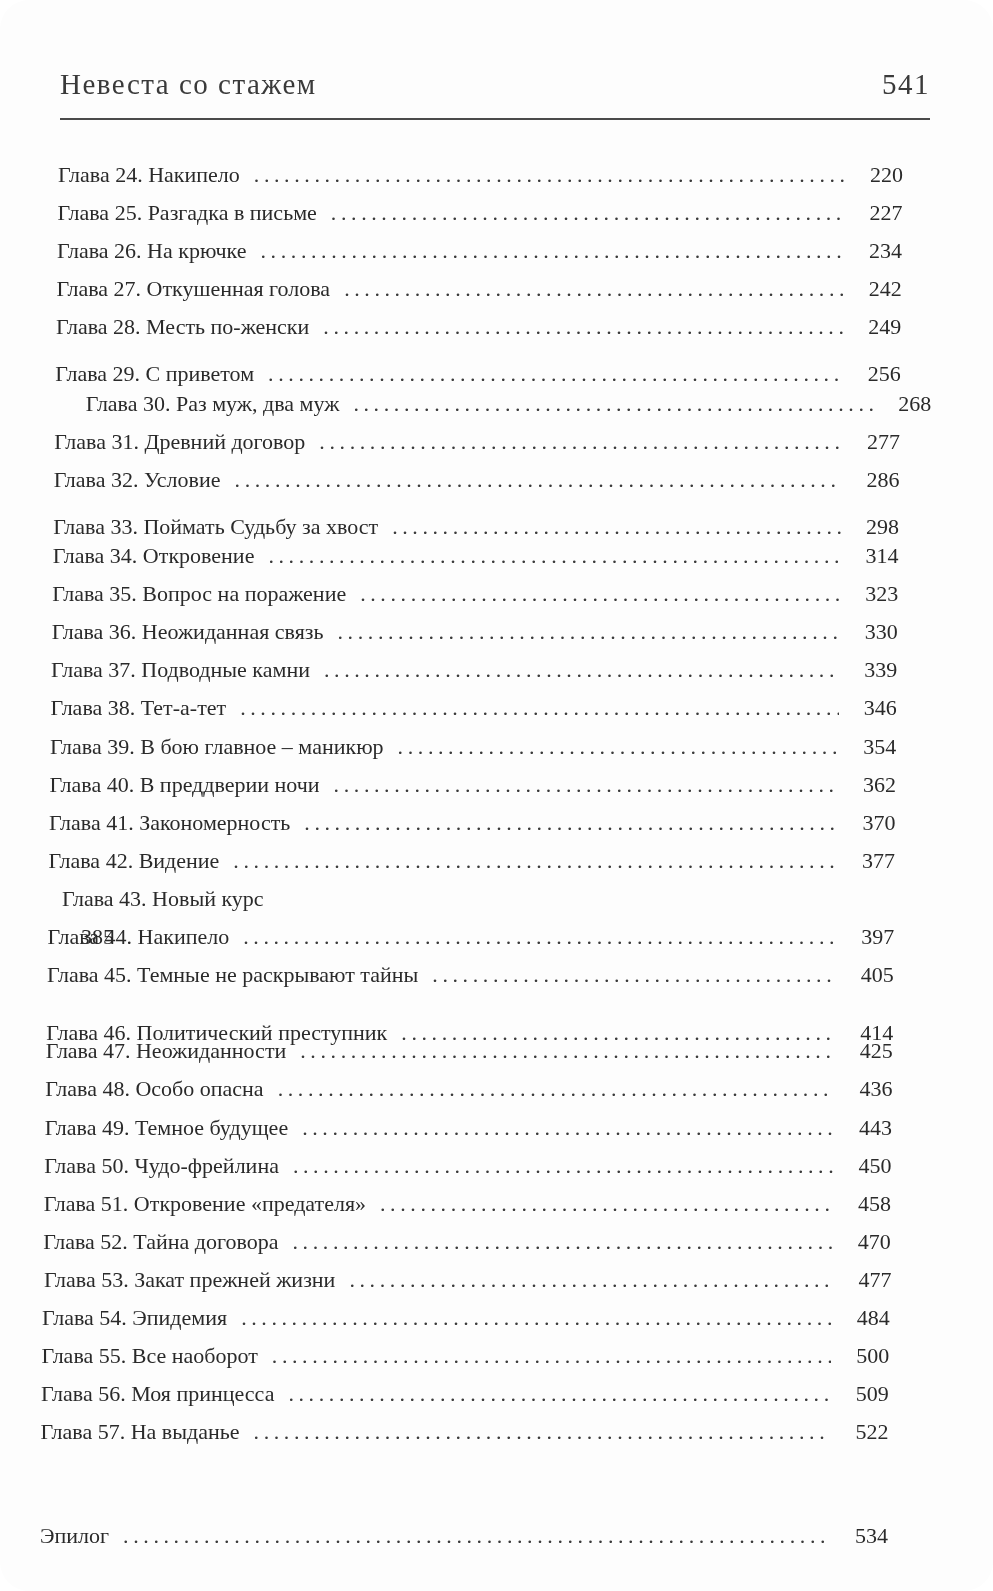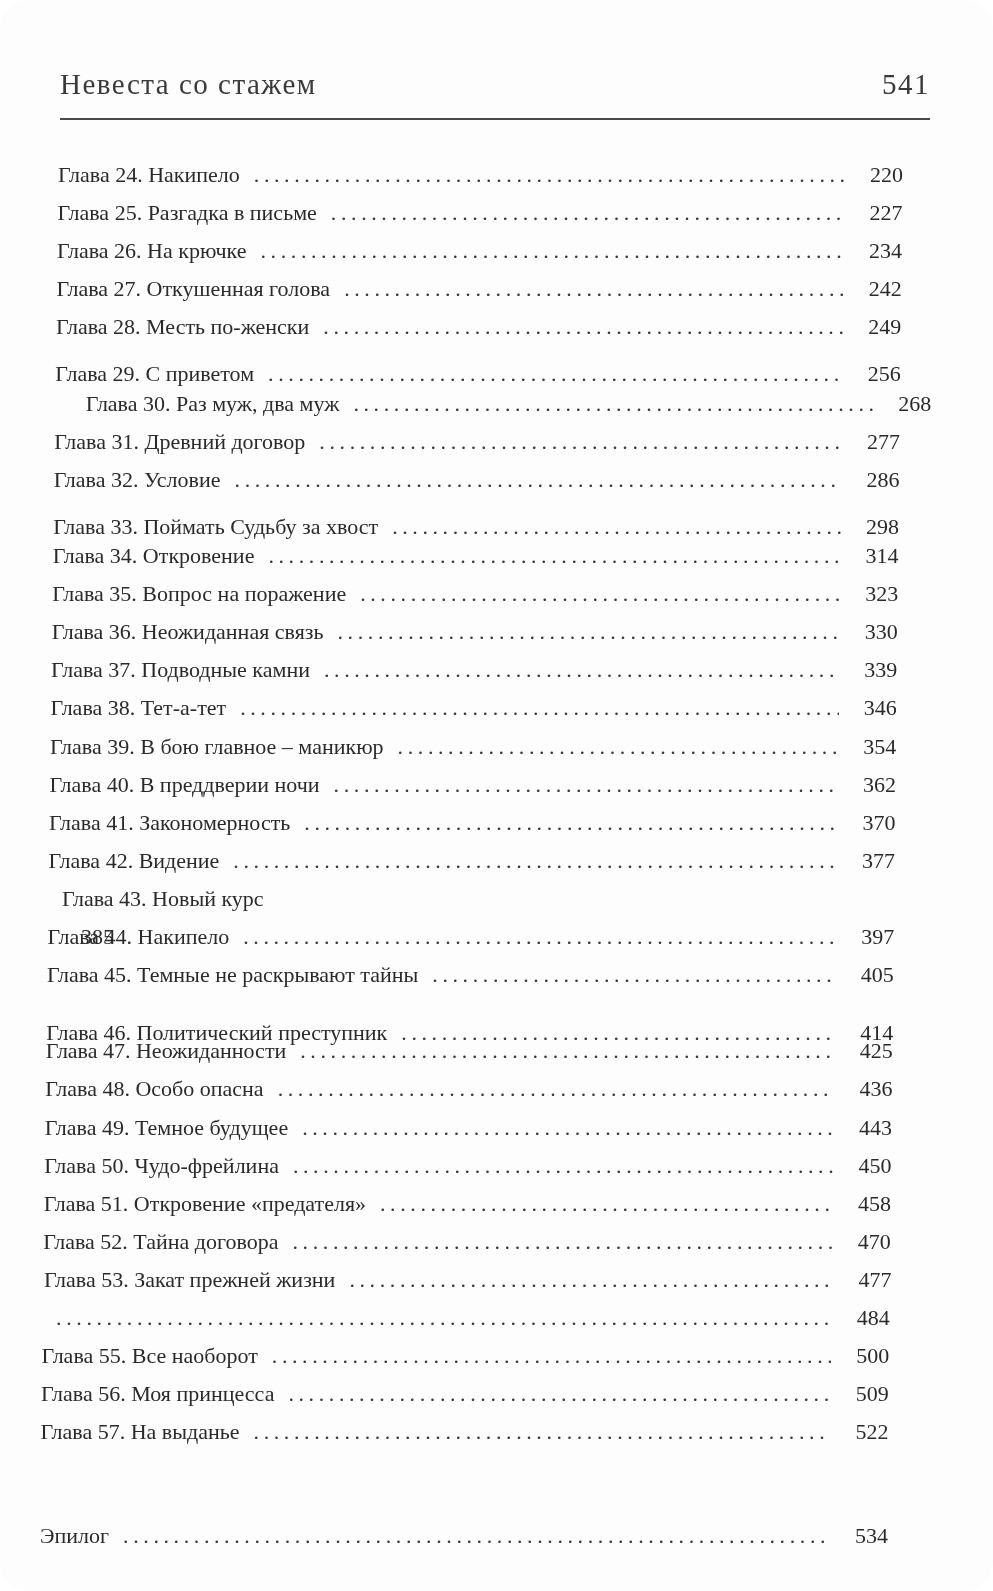--- a/index.html
+++ b/index.html
@@ -234,20 +234,21 @@
         <span class="toc-title">Глава 52. Тайна договора</span>
         <span class="toc-dots"></span>
         <span class="toc-page">470</span>
       </div>
       <div class="toc-row" style="left: 44px; width: 847.559px; top: 1104.9px;">
         <span class="toc-title">Глава 53. Закат прежней жизни</span>
         <span class="toc-dots"></span>
         <span class="toc-page">477</span>
       </div>
       <div class="toc-row" style="left: 42.1176px; width: 847.647px; top: 1143px;">
+        <span class="toc-title">Глава 54. Эпидемия</span>
         <span class="toc-dots"></span>
         <span class="toc-page">484</span>
       </div>
       <div class="toc-row" style="left: 41.5882px; width: 847.735px; top: 1181.1px;">
         <span class="toc-title">Глава 55. Все наоборот</span>
         <span class="toc-dots"></span>
         <span class="toc-page">500</span>
       </div>
       <div class="toc-row" style="left: 41.0588px; width: 847.824px; top: 1219.2px;">
         <span class="toc-title">Глава 56. Моя принцесса</span>

